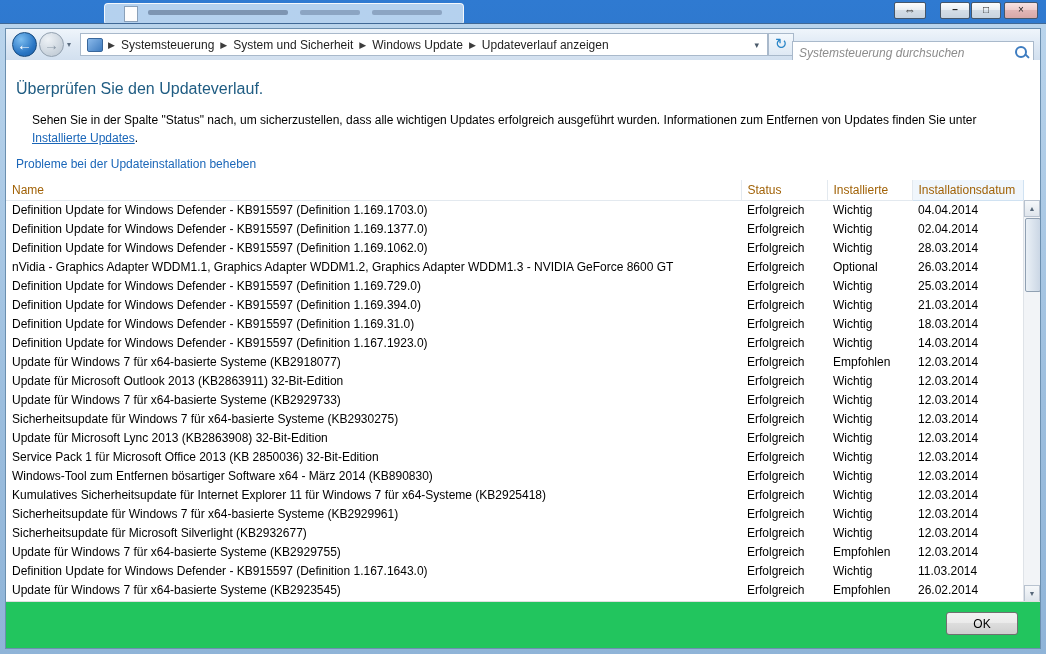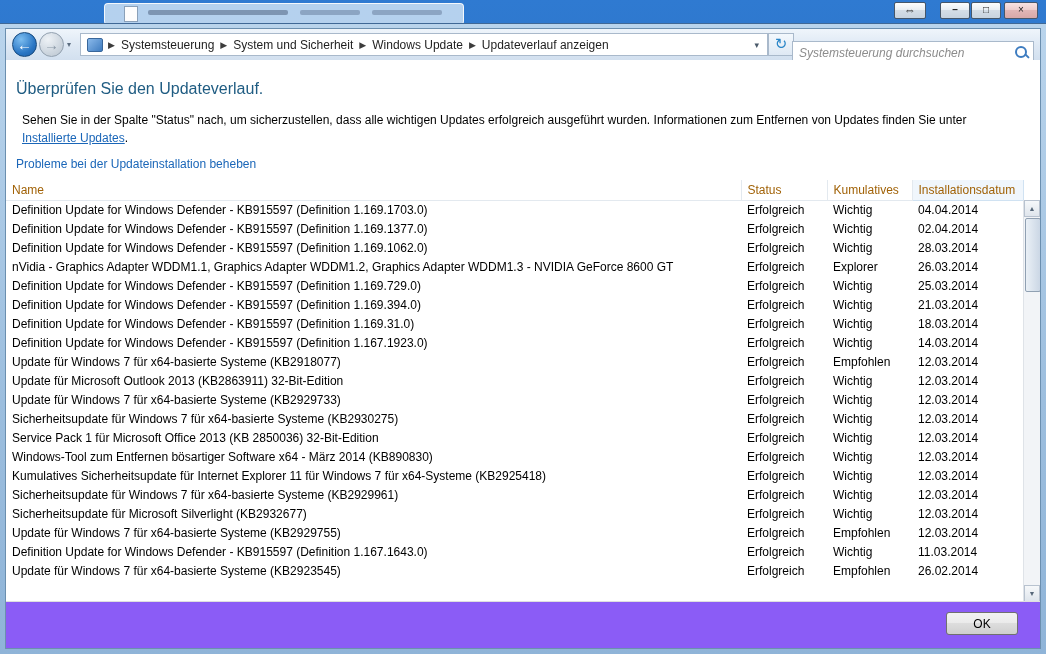--- a/index.html
+++ b/index.html
@@ -52,21 +52,21 @@
   .search input{flex:1;min-width:0;border:none;outline:none;font-size:12px;font-style:italic;color:#444;
     padding:0 4px 0 6px;font-family:inherit;background:transparent;}
   .search input::placeholder{color:#8c8c8c;font-style:italic;}
   .mag{flex:none;width:18px;height:18px;position:relative;margin-right:3px;}
   .mag::before{content:"";position:absolute;left:3px;top:2px;width:8px;height:8px;border:2px solid #3d7cc0;border-radius:50%;}
   .mag::after{content:"";position:absolute;left:12px;top:11px;width:6px;height:2px;background:#3d7cc0;transform:rotate(45deg);border-radius:1px;}
 
   
   .content{position:absolute;top:31px;left:0;right:0;bottom:46px;background:#fff;overflow:hidden;}
   .title{margin:20px 0 0 10px;font-size:16px;font-weight:400;color:#1f5c82;}
-  .intro{margin:13px 16px 0 16px;font-size:12px;line-height:1.5;color:#000;max-width:1008px;}
+  .intro{margin:13px 16px 0 26px;font-size:12px;line-height:1.5;color:#000;max-width:1008px;}
   .link{color:#1a66b8;text-decoration:underline;cursor:pointer;}
   .task-link{display:inline-block;margin:10px 0 0 10px;font-size:12px;color:#1a66b8;cursor:pointer;}
 
   
   .table-zone{position:absolute;top:120px;left:0;right:0;bottom:0;}
   table{border-collapse:collapse;table-layout:fixed;width:1017px;font-size:12px;}
   th{height:20px;font-weight:400;text-align:left;color:#a16207;padding:0 6px;box-sizing:border-box;
     border-right:1px solid #e3e9ef;border-bottom:1px solid #e3e9ef;white-space:nowrap;overflow:hidden;cursor:default;}
   th.sorted{background:#f0f6fc;border-right:1px solid #d0e2f2;border-bottom:1px solid #d0e2f2;}
   td{height:19px;padding:0 6px;box-sizing:border-box;white-space:nowrap;overflow:hidden;color:#000;cursor:default;}
@@ -75,21 +75,21 @@
   .sbar{position:absolute;top:20px;right:0;width:17px;bottom:0;background:#f2f4f7;border-left:1px solid #dfe3e8;box-sizing:border-box;}
   .sb-btn{position:absolute;left:0;width:16px;height:17px;box-sizing:border-box;
     background:linear-gradient(180deg,#f6f8fa,#dfe5ec);border:1px solid #b8c2cf;
     color:#58687a;font-size:7px;text-align:center;line-height:15px;}
   .sb-up{top:0;}
   .sb-down{bottom:0;}
   .sb-thumb{position:absolute;left:1px;top:18px;width:14px;height:72px;border:1px solid #90a0b2;border-radius:2px;
     background:linear-gradient(90deg,#eaf0f6,#cbd7e5);}
 
   
-  .footer{position:absolute;left:0;right:0;bottom:0;height:46px;background:#8b5cf6;border-top:1px solid #dfdfdf;}
+  .footer{position:absolute;left:0;right:0;bottom:0;height:46px;background:#22c55e;border-top:1px solid #dfdfdf;}
   .ok{position:absolute;right:22px;top:10px;width:72px;height:23px;
     background:linear-gradient(180deg,#f2f2f2,#ebebeb 45%,#dddddd 50%,#cfcfcf);
     border:1px solid #707070;border-radius:3px;font-size:12px;font-family:inherit;color:#000;cursor:default;}
 </style>
 </head>
 <body>
 
 <div class="screen">
 
   <div class="bg-win"></div>
@@ -143,21 +143,21 @@
           <colgroup>
             <col style="width:735px">
               <col style="width:86px">
               <col style="width:85px">
               <col style="width:111px">
           </colgroup>
           <thead>
             <tr>
               <th>Name</th>
               <th>Status</th>
-              <th>Kumulatives</th>
+              <th>Installierte</th>
               <th class="sorted">Installationsdatum</th>
             </tr>
           </thead>
           <tbody>
               <tr>
                 <td>Definition Update for Windows Defender - KB915597 (Definition 1.169.1703.0)</td>
                 <td>Erfolgreich</td>
                 <td>Wichtig</td>
                 <td>04.04.2014</td>
               </tr>
@@ -169,21 +169,21 @@
               </tr>
               <tr>
                 <td>Definition Update for Windows Defender - KB915597 (Definition 1.169.1062.0)</td>
                 <td>Erfolgreich</td>
                 <td>Wichtig</td>
                 <td>28.03.2014</td>
               </tr>
               <tr>
                 <td>nVidia - Graphics Adapter WDDM1.1, Graphics Adapter WDDM1.2, Graphics Adapter WDDM1.3 - NVIDIA GeForce 8600 GT</td>
                 <td>Erfolgreich</td>
-                <td>Explorer</td>
+                <td>Optional</td>
                 <td>26.03.2014</td>
               </tr>
               <tr>
                 <td>Definition Update for Windows Defender - KB915597 (Definition 1.169.729.0)</td>
                 <td>Erfolgreich</td>
                 <td>Wichtig</td>
                 <td>25.03.2014</td>
               </tr>
               <tr>
                 <td>Definition Update for Windows Defender - KB915597 (Definition 1.169.394.0)</td>
@@ -216,20 +216,26 @@
                 <td>12.03.2014</td>
               </tr>
               <tr>
                 <td>Update für Windows 7 für x64-basierte Systeme (KB2929733)</td>
                 <td>Erfolgreich</td>
                 <td>Wichtig</td>
                 <td>12.03.2014</td>
               </tr>
               <tr>
                 <td>Sicherheitsupdate für Windows 7 für x64-basierte Systeme (KB2930275)</td>
+                <td>Erfolgreich</td>
+                <td>Wichtig</td>
+                <td>12.03.2014</td>
+              </tr>
+              <tr>
+                <td>Update für Microsoft Lync 2013 (KB2863908) 32-Bit-Edition</td>
                 <td>Erfolgreich</td>
                 <td>Wichtig</td>
                 <td>12.03.2014</td>
               </tr>
               <tr>
                 <td>Service Pack 1 für Microsoft Office 2013 (KB 2850036) 32-Bit-Edition</td>
                 <td>Erfolgreich</td>
                 <td>Wichtig</td>
                 <td>12.03.2014</td>
               </tr>

